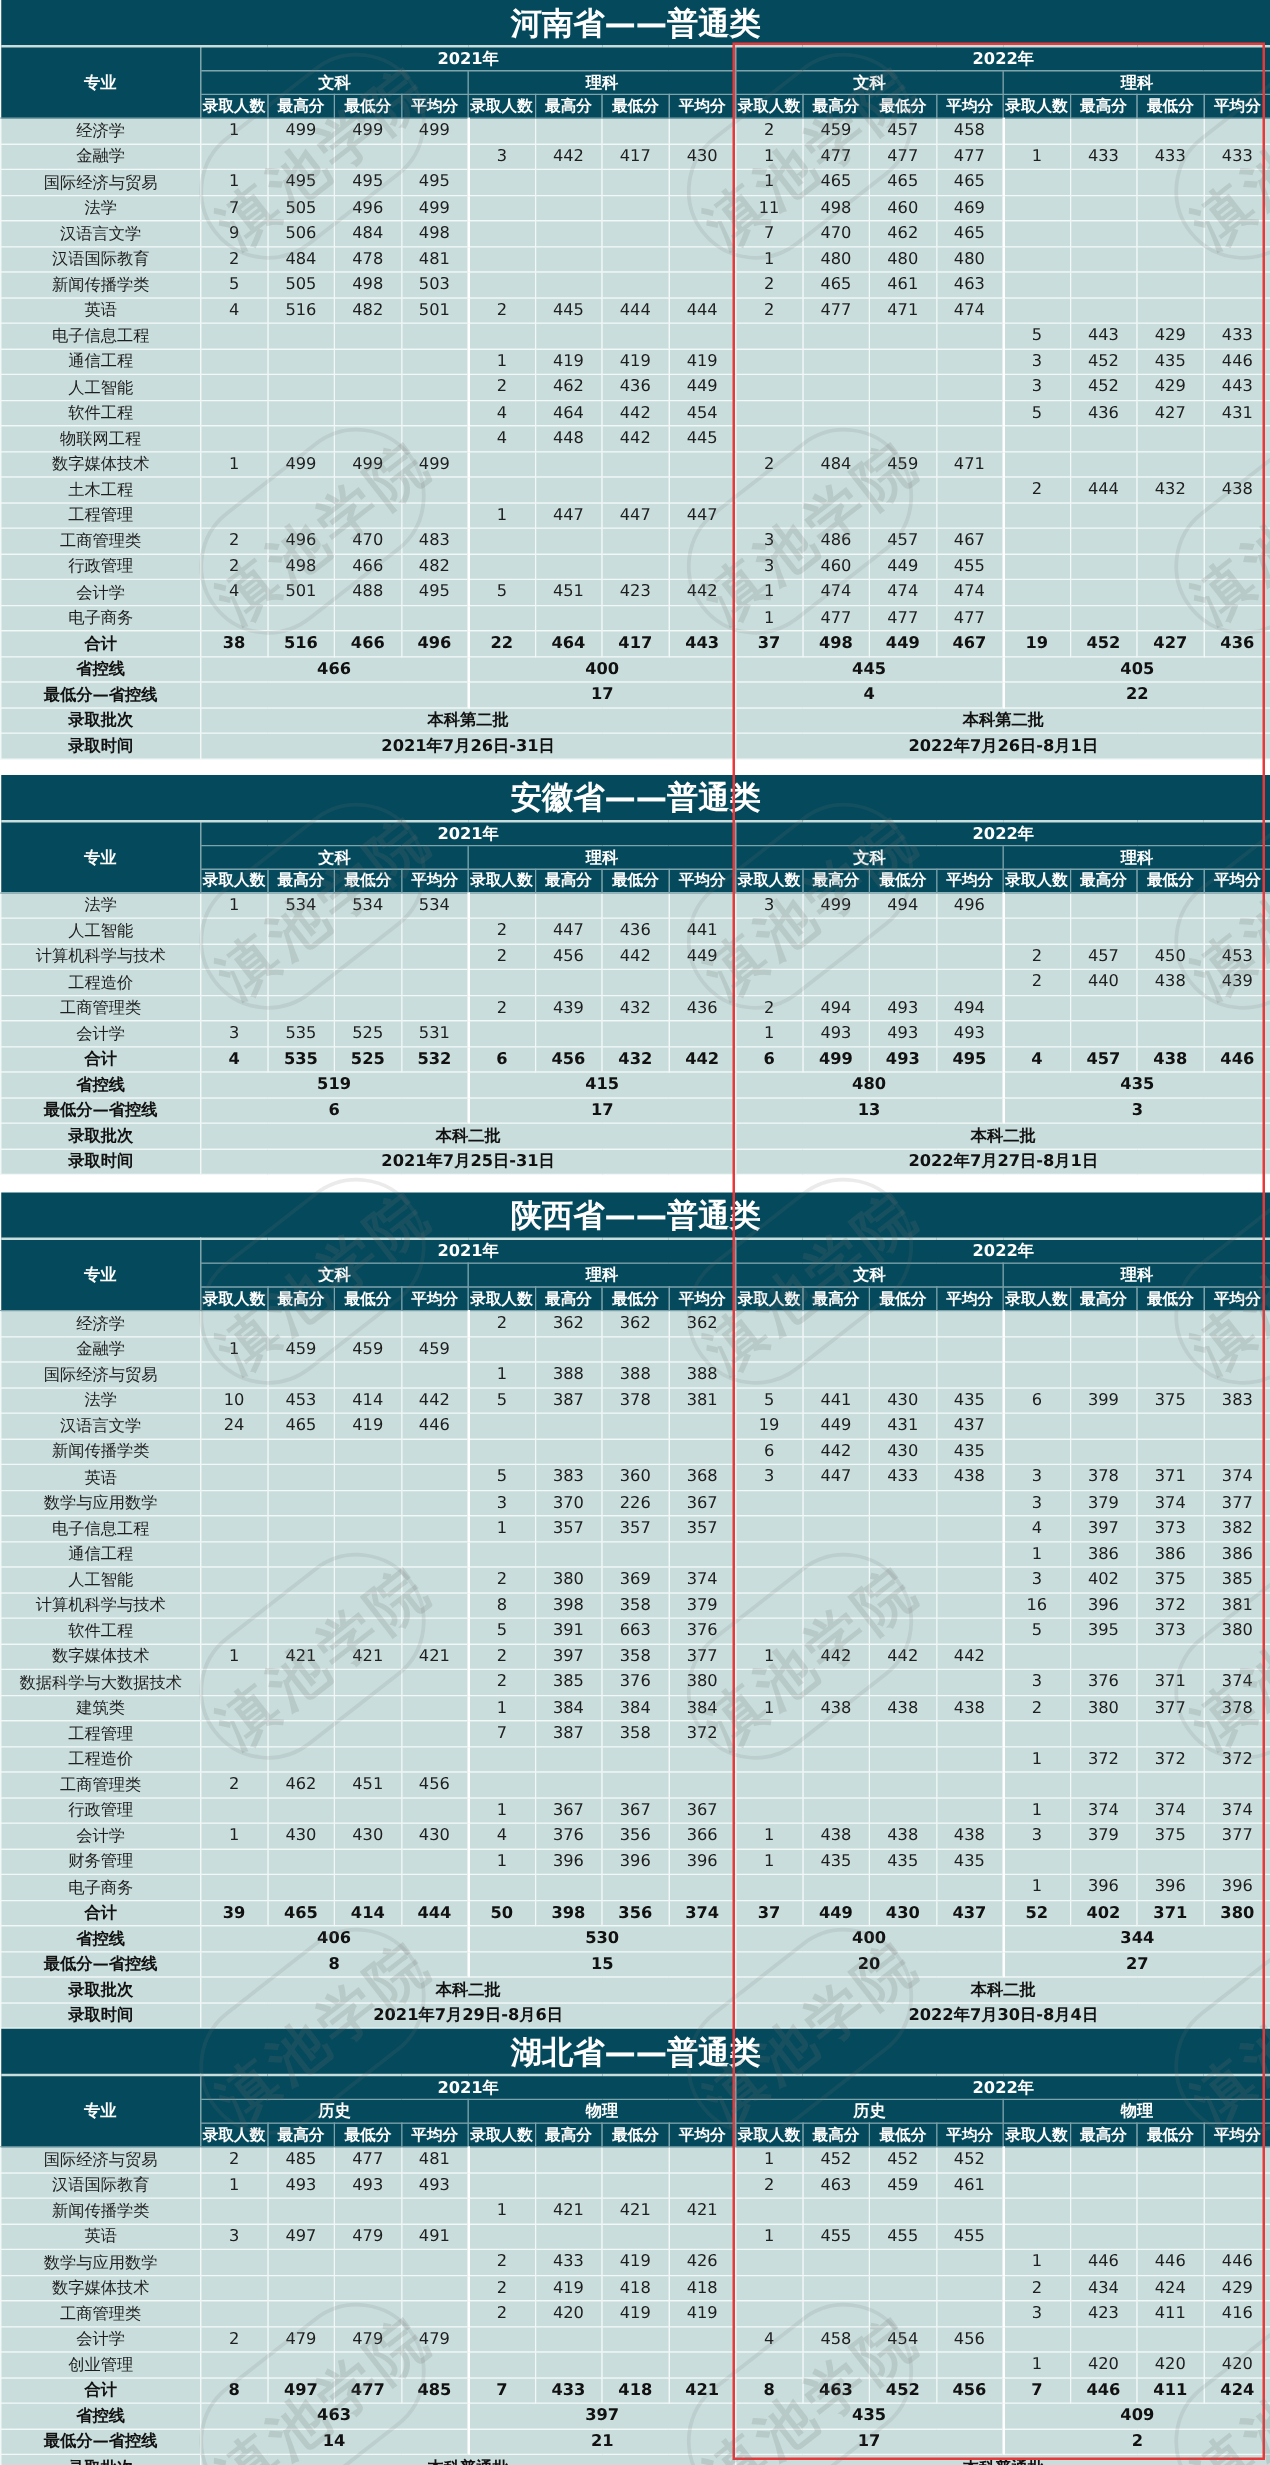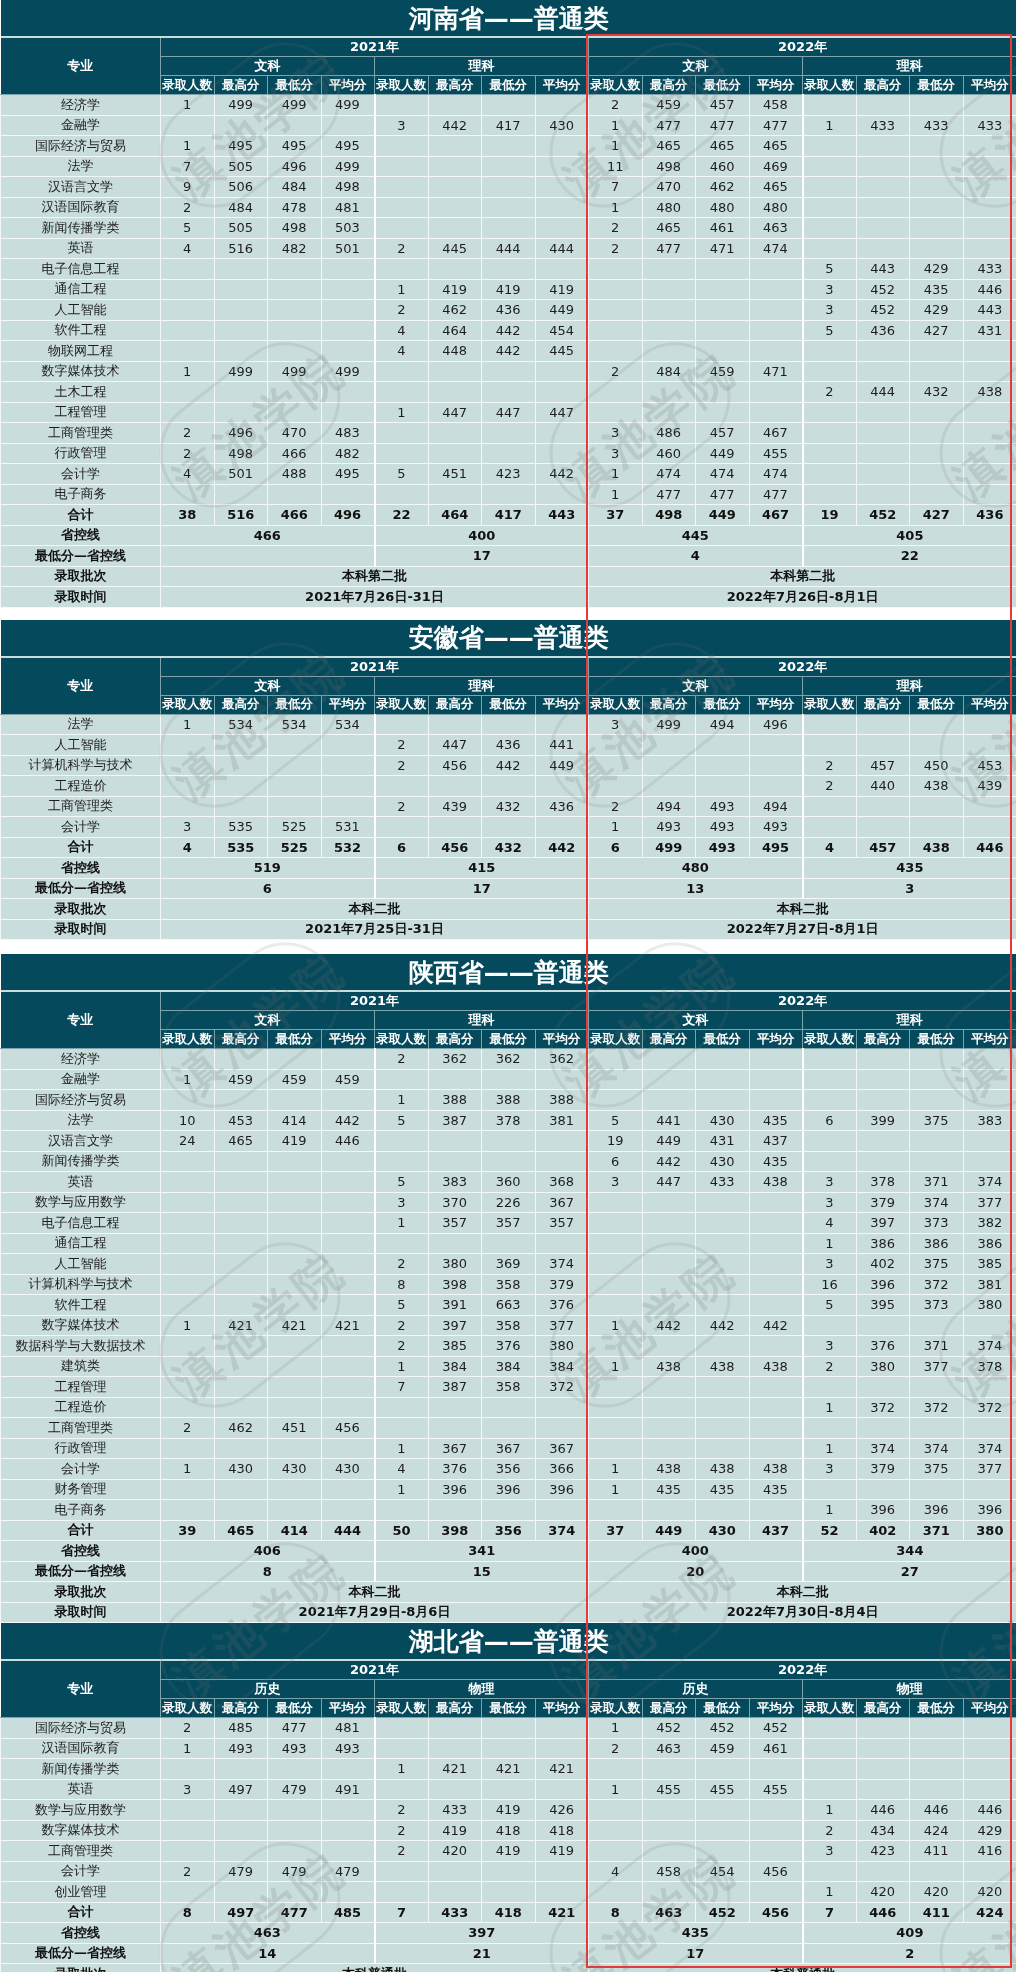--- a/index.html
+++ b/index.html
@@ -1291,21 +1291,21 @@
               <td class="">430</td>
               <td class="">437</td>
               <td class="vsep">52</td>
               <td class="">402</td>
               <td class="">371</td>
               <td class="">380</td>
             </tr>
             <tr class="bold">
               <td>省控线</td>
               <td colspan="4" class="">406</td>
-              <td colspan="4" class="vsep">341</td>
+              <td colspan="4" class="vsep">530</td>
               <td colspan="4" class="">400</td>
               <td colspan="4" class="vsep">344</td>
             </tr>
             <tr class="bold">
               <td>最低分—省控线</td>
               <td colspan="4" class="">8</td>
               <td colspan="4" class="vsep">15</td>
               <td colspan="4" class="">20</td>
               <td colspan="4" class="vsep">27</td>
             </tr>

